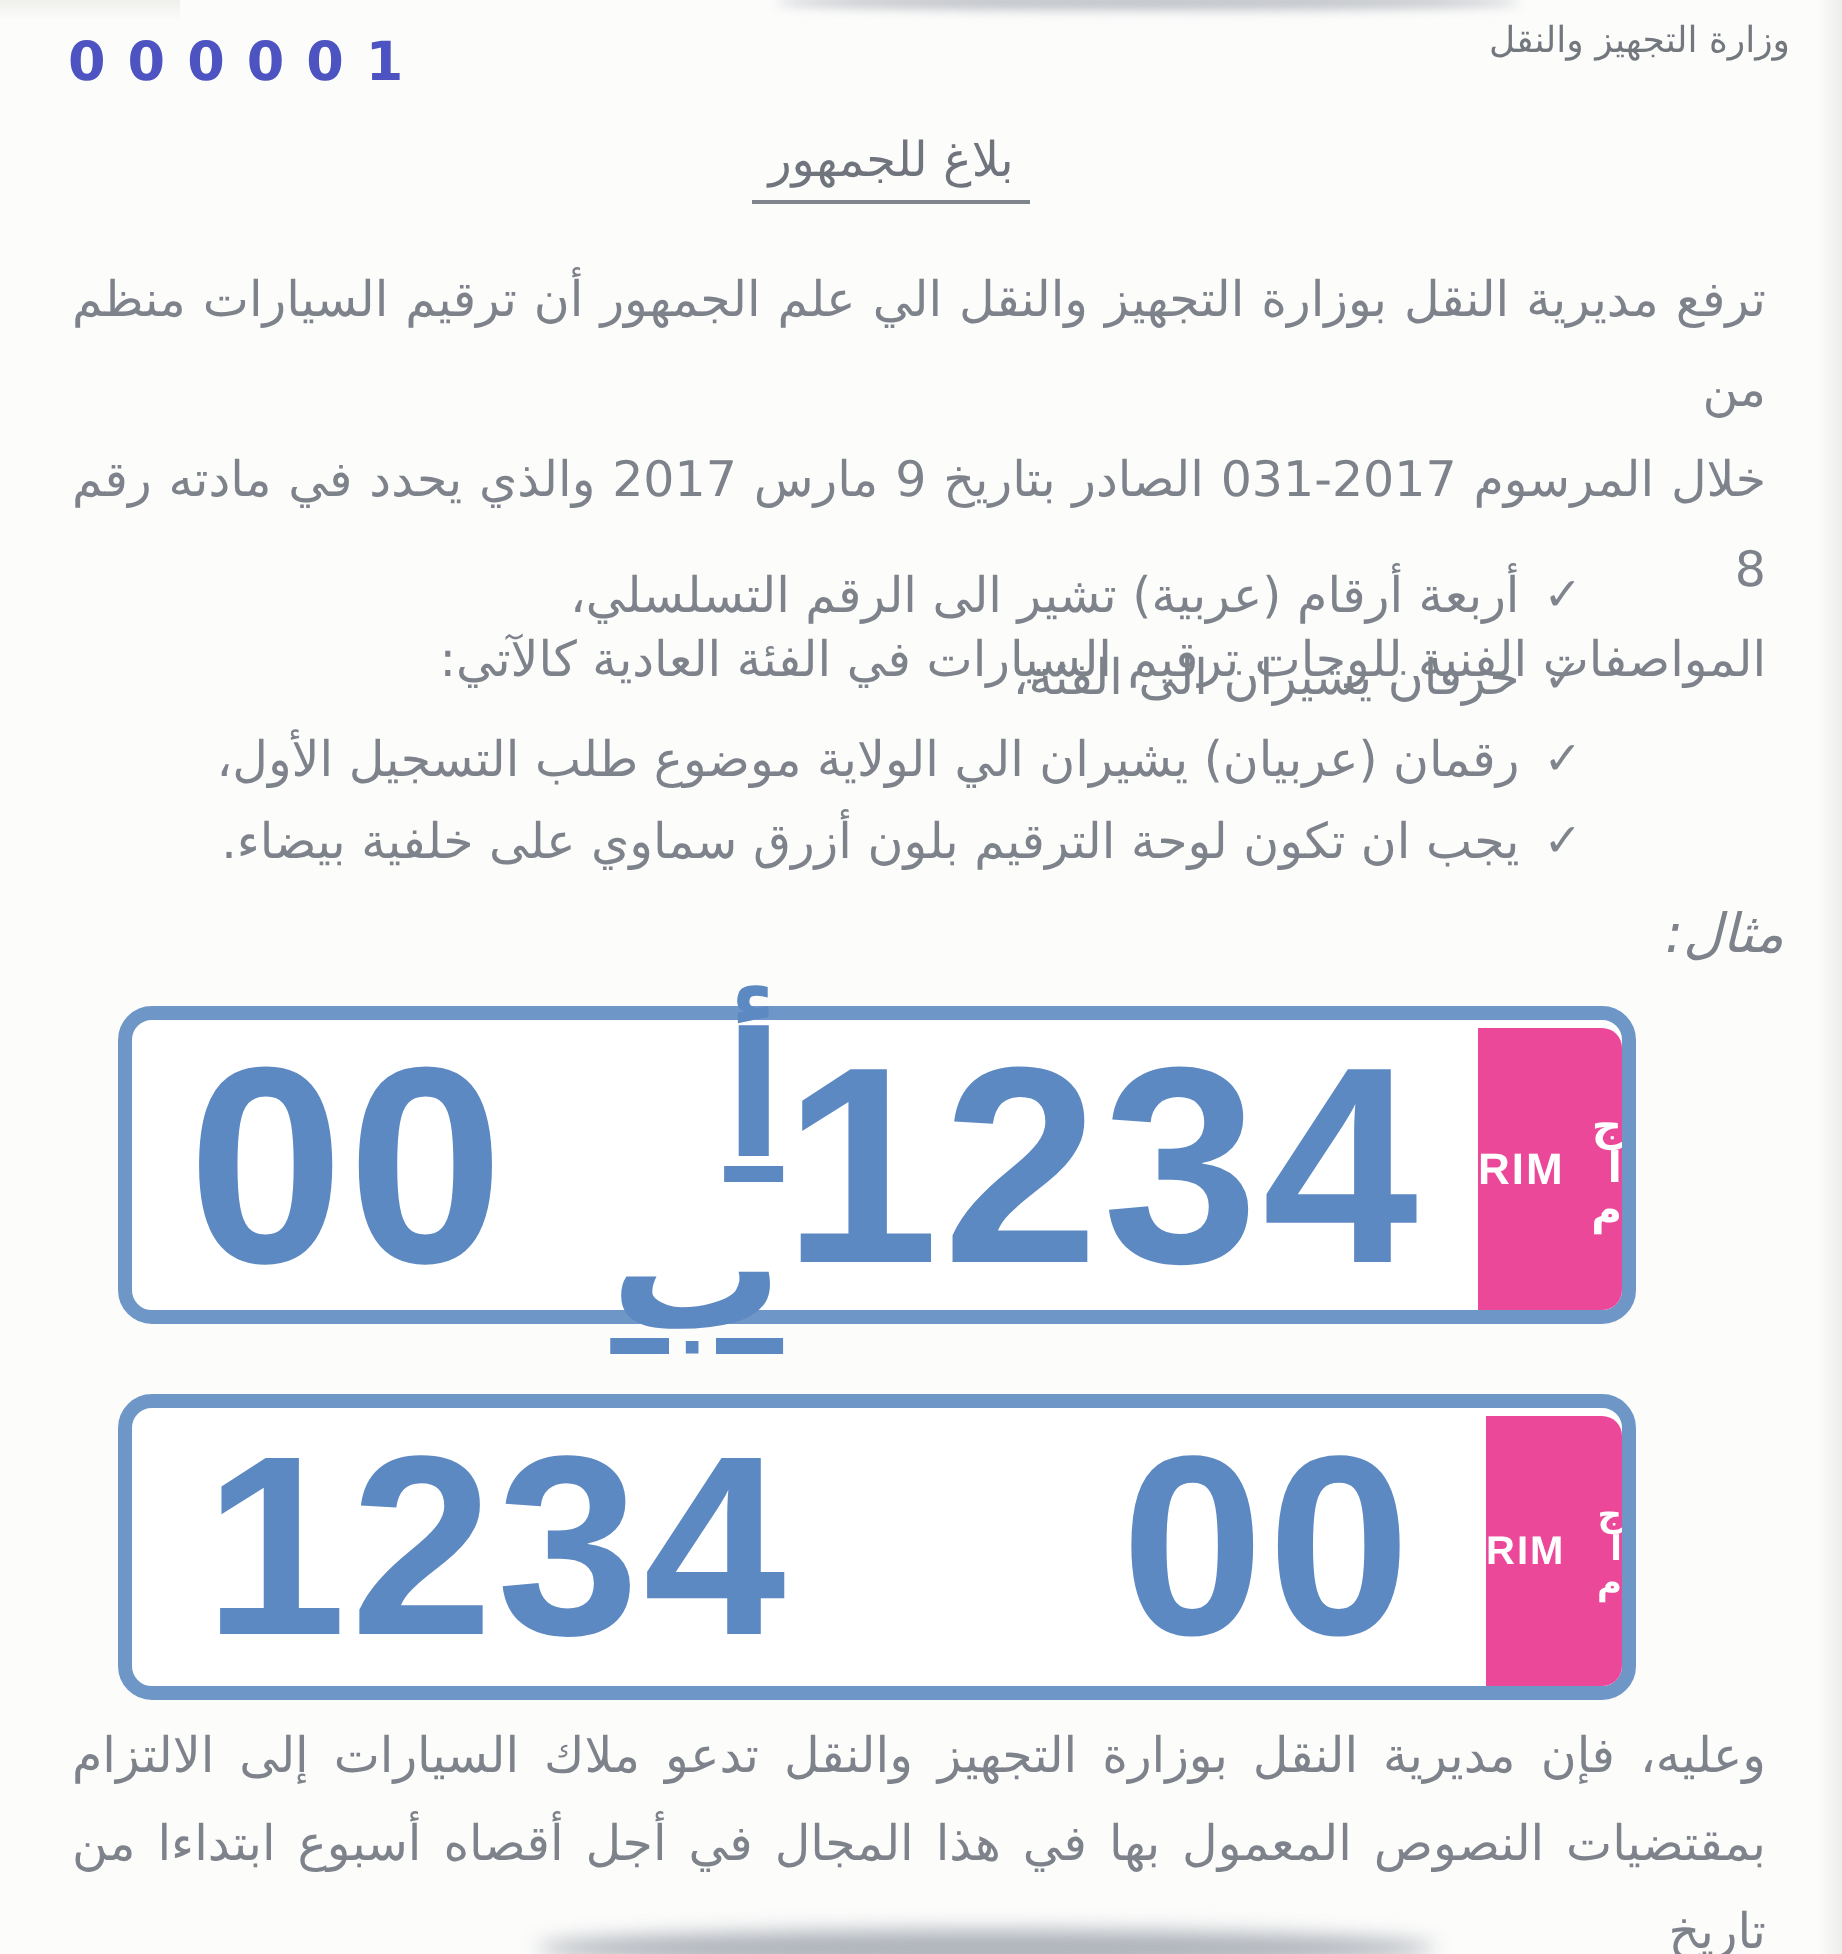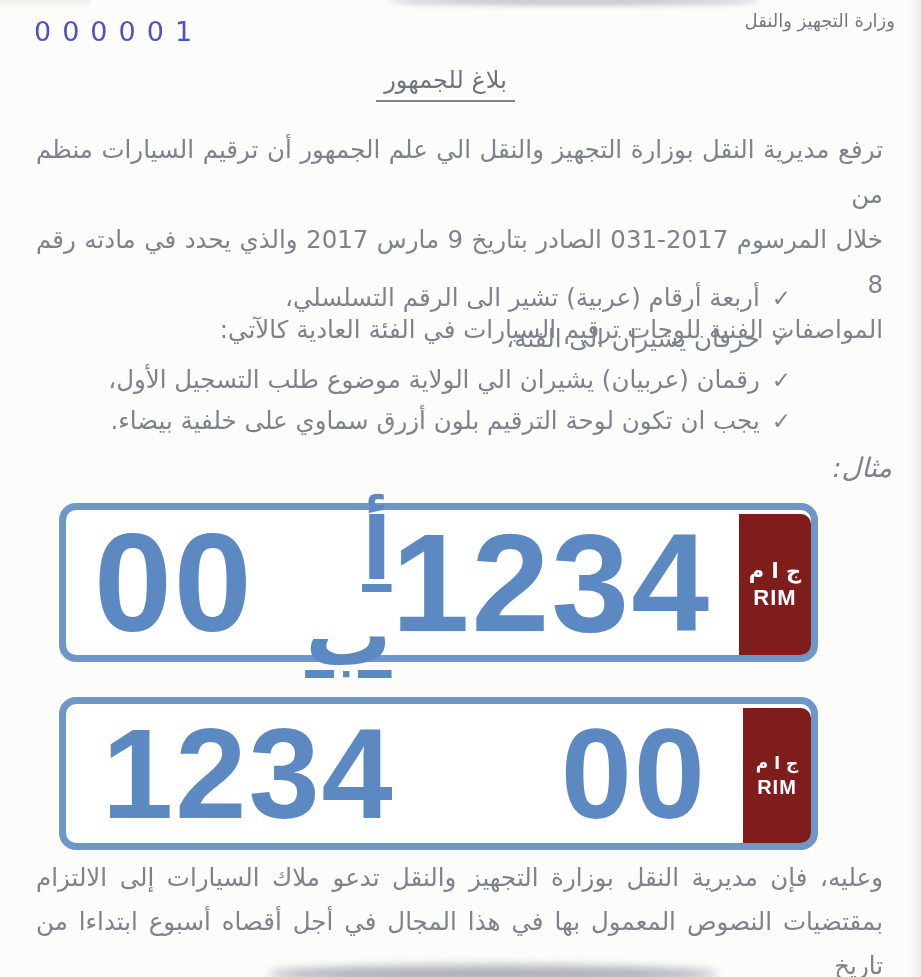--- a/index.html
+++ b/index.html
@@ -16,21 +16,21 @@
   .smudge-bottom{position:absolute;bottom:-6px;left:268px;width:450px;height:18px;
     background:#9aa0a9;border-radius:50%;filter:blur(5px);opacity:.8;}
   .edge-right{position:absolute;top:0;bottom:0;right:0;width:12px;
     background:linear-gradient(to left,#ebebe8,rgba(255,255,255,0));opacity:.9;}
   .edge-topleft{position:absolute;top:0;left:0;width:90px;height:10px;
     background:linear-gradient(to bottom,#efefec,rgba(255,255,255,0));}
 
   
   .stamp{
     position:absolute;top:16px;left:34px;direction:ltr;
-    color:#4d53c0;font-size:27px;font-weight:normal;letter-spacing:11px;
+    color:#4d53c0;font-size:27px;font-weight:bold;letter-spacing:11px;
     font-family:"DejaVu Sans", sans-serif;
   }
   .ministry{
     position:absolute;top:10px;right:26px;
     color:#73787f;font-size:18px;
   }
   .title-wrap{position:absolute;top:66px;left:0;right:0;text-align:center;}
   .title-text{
     display:inline-block;transform:translateX(-15px);
     color:#6f747d;font-size:24px;
@@ -59,22 +59,22 @@
 
   
   .plate{
     position:absolute;left:59px;width:759px;box-sizing:border-box;
     background:#fff;border:7px solid #6e97c8;border-radius:17px;
   }
   .plate1{top:503px;height:159px;}
   .plate2{top:697px;height:153px;}
   .band{
     position:absolute;top:4px;bottom:0;right:0;width:72px;
-    background:#7f1d1d;border-radius:0 10px 10px 0;
-    display:flex;flex-direction:column;justify-content:center;align-items:center;gap:5px;
+    background:#ec4899;border-radius:0 10px 10px 0;
+    display:flex;flex-direction:row;justify-content:center;align-items:center;gap:5px;
   }
   .plate2 .band{width:68px;}
   .band-ar{color:#fff;font-size:21px;font-weight:bold;line-height:1;}
   .band-rim{color:#fff;font-size:22px;font-weight:bold;letter-spacing:1px;
     direction:ltr;font-family:"Liberation Sans", sans-serif;line-height:1;}
   .plate2 .band-ar{font-size:17px;}
   .plate2 .band-rim{font-size:20px;}
 
   .plate-main{
     position:absolute;top:0;bottom:0;

